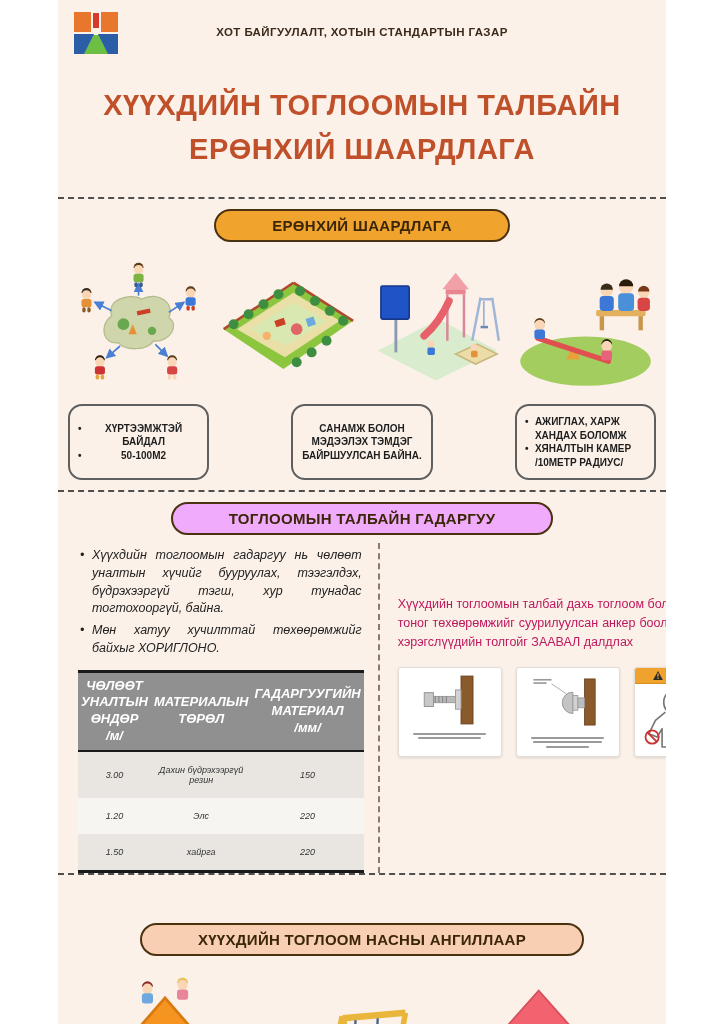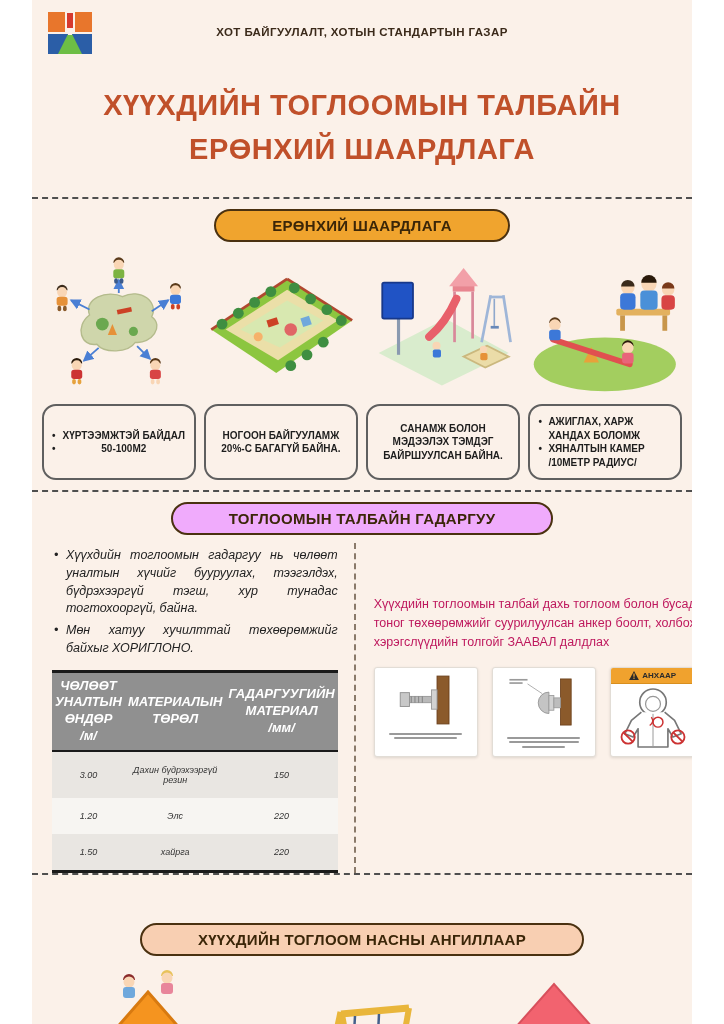--- a/index.html
+++ b/index.html
@@ -1,18 +1,18 @@
 <!DOCTYPE html>
 <html><head>
 <meta charset="utf-8">
 <style>
   * { box-sizing: border-box; margin: 0; padding: 0; }
   body { background:#ffffff; font-family:"Liberation Sans", sans-serif; }
   .page {
-    width:660px; height:1024px; margin:0 auto; background:#FBF1E9;
+    width:608px; height:1024px; margin:0 auto; background:#FBF1E9;
     position:relative; overflow:hidden; padding:0 10px;
   }
   
   .hdr { position:relative; height:62px; }
   .logo { position:absolute; left:6px; top:12px; width:44px; height:44px; }
   .org { text-align:center; padding-top:26px; font-size:11.5px; font-weight:bold;
          letter-spacing:.4px; color:#3B2A1A; }
   
   .title { color:#C0502A; font-weight:bold; font-size:29px; line-height:1.5;
            text-align:center; max-width:620px; margin:22px auto 26px auto; letter-spacing:.5px;}
@@ -235,23 +235,20 @@
       </svg>
     </div>
   </div>
 
   <div class="s1-caps">
     <div class="capbox centered-li">
       <ul>
         <li>ХҮРТЭЭМЖТЭЙ БАЙДАЛ</li>
         <li>50-100М2</li>
       </ul>
-    </div>
-    <div class="capbox center">
-      <div>НОГООН БАЙГУУЛАМЖ 20%-С БАГАГҮЙ БАЙНА.</div>
     </div>
     <div class="capbox center">
       <div>САНАМЖ БОЛОН МЭДЭЭЛЭХ ТЭМДЭГ БАЙРШУУЛСАН БАЙНА.</div>
     </div>
     <div class="capbox">
       <ul>
         <li>АЖИГЛАХ, ХАРЖ ХАНДАХ БОЛОМЖ</li>
         <li>ХЯНАЛТЫН КАМЕР /10МЕТР РАДИУС/</li>
       </ul>
     </div>

